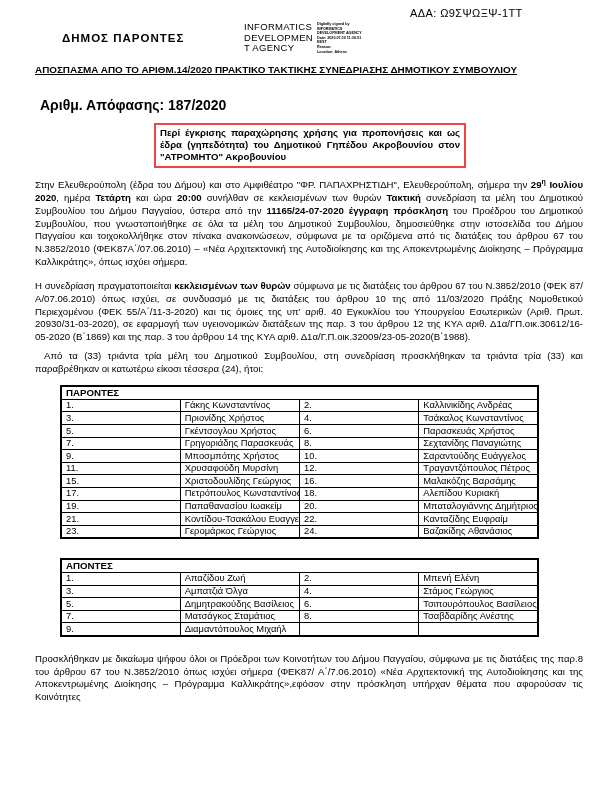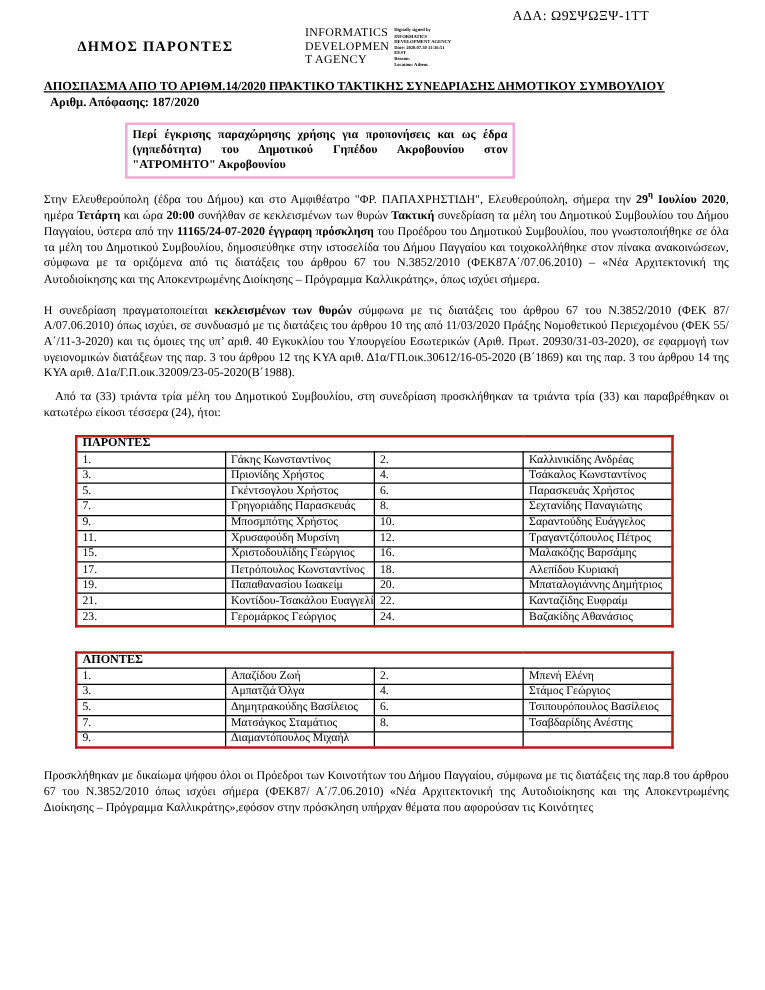--- a/index.html
+++ b/index.html
@@ -1,42 +1,42 @@
 <!DOCTYPE html>
 <html lang="el"><head>
 <meta charset="utf-8">
 <style>
   html,body{margin:0;padding:0;background:#ffffff;}
   .page{
     position:relative;width:612px;height:792px;background:#ffffff;color:#000;
-    font-family:Liberation Serif, serif;overflow:hidden;
+    font-family:Liberation Sans, sans-serif;overflow:hidden;
   }
   .ada{position:absolute;top:7px;left:410px;font-size:11px;letter-spacing:.4px;white-space:nowrap;}
   .muni{position:absolute;top:32px;left:62px;font-size:11.5px;font-weight:bold;letter-spacing:1px;white-space:nowrap;}
   .stamp{position:absolute;top:22px;left:244px;display:flex;gap:4px;align-items:flex-start;}
   .stamp-big div{font-size:9.5px;line-height:10.5px;letter-spacing:.3px;font-weight:500;white-space:nowrap;}
   .stamp-small div{font-size:3.7px;line-height:4.6px;font-weight:bold;white-space:nowrap;}
   .content{position:absolute;left:35px;top:0;width:548px;}
   .title{margin-top:64px;text-align:left;font-weight:bold;text-decoration:underline;font-size:9.9px;line-height:12.5px;}
-  .decision{margin-top:0;margin-left:5px;font-weight:bold;font-size:10px;}
+  .decision{margin-top:20px;margin-left:5px;font-weight:bold;font-size:14px;}
   .subject-box{
-    margin-top:10px;margin-left:65px;width:300px;border:2px solid #f9a8d4;
+    margin-top:10px;margin-left:119px;width:300px;border:2px solid #ef4444;
     padding:2px 4px 3px;font-weight:bold;font-size:9.6px;line-height:12.3px;text-align:justify;
   }
   .officials{margin-top:12px;display:flex;font-weight:bold;font-size:9.9px;white-space:nowrap;}
   .officials .mayor{margin-left:48px;}
   .officials .president{margin-left:14px;}
   .para{font-size:9.6px;line-height:12.7px;text-align:justify;}
   .p1{margin-top:11px;}
   .p2{margin-top:12px;}
   .p3{margin-top:6px;text-indent:9px;}
   .p4{margin-top:16px;}
   sup{font-size:7px;line-height:0;}
   table{border-collapse:collapse;margin-left:25px;width:479px;table-layout:fixed;}
-  table{border:2px solid #b91c1c;}
+  table{border:2px solid #000000;}
   th,td{border:1px solid #000;font-size:9.4px;padding:0.5px 4px;line-height:10.6px;overflow:hidden;white-space:nowrap;}
   th{text-align:left;font-size:9.7px;}
   td:nth-child(1){width:22px;}
   td:nth-child(2){width:183px;}
   td:nth-child(3){width:26px;}
   .present{margin-top:10px;}
   .absent{margin-top:19px;}
 </style>
 </head>
 <body>

